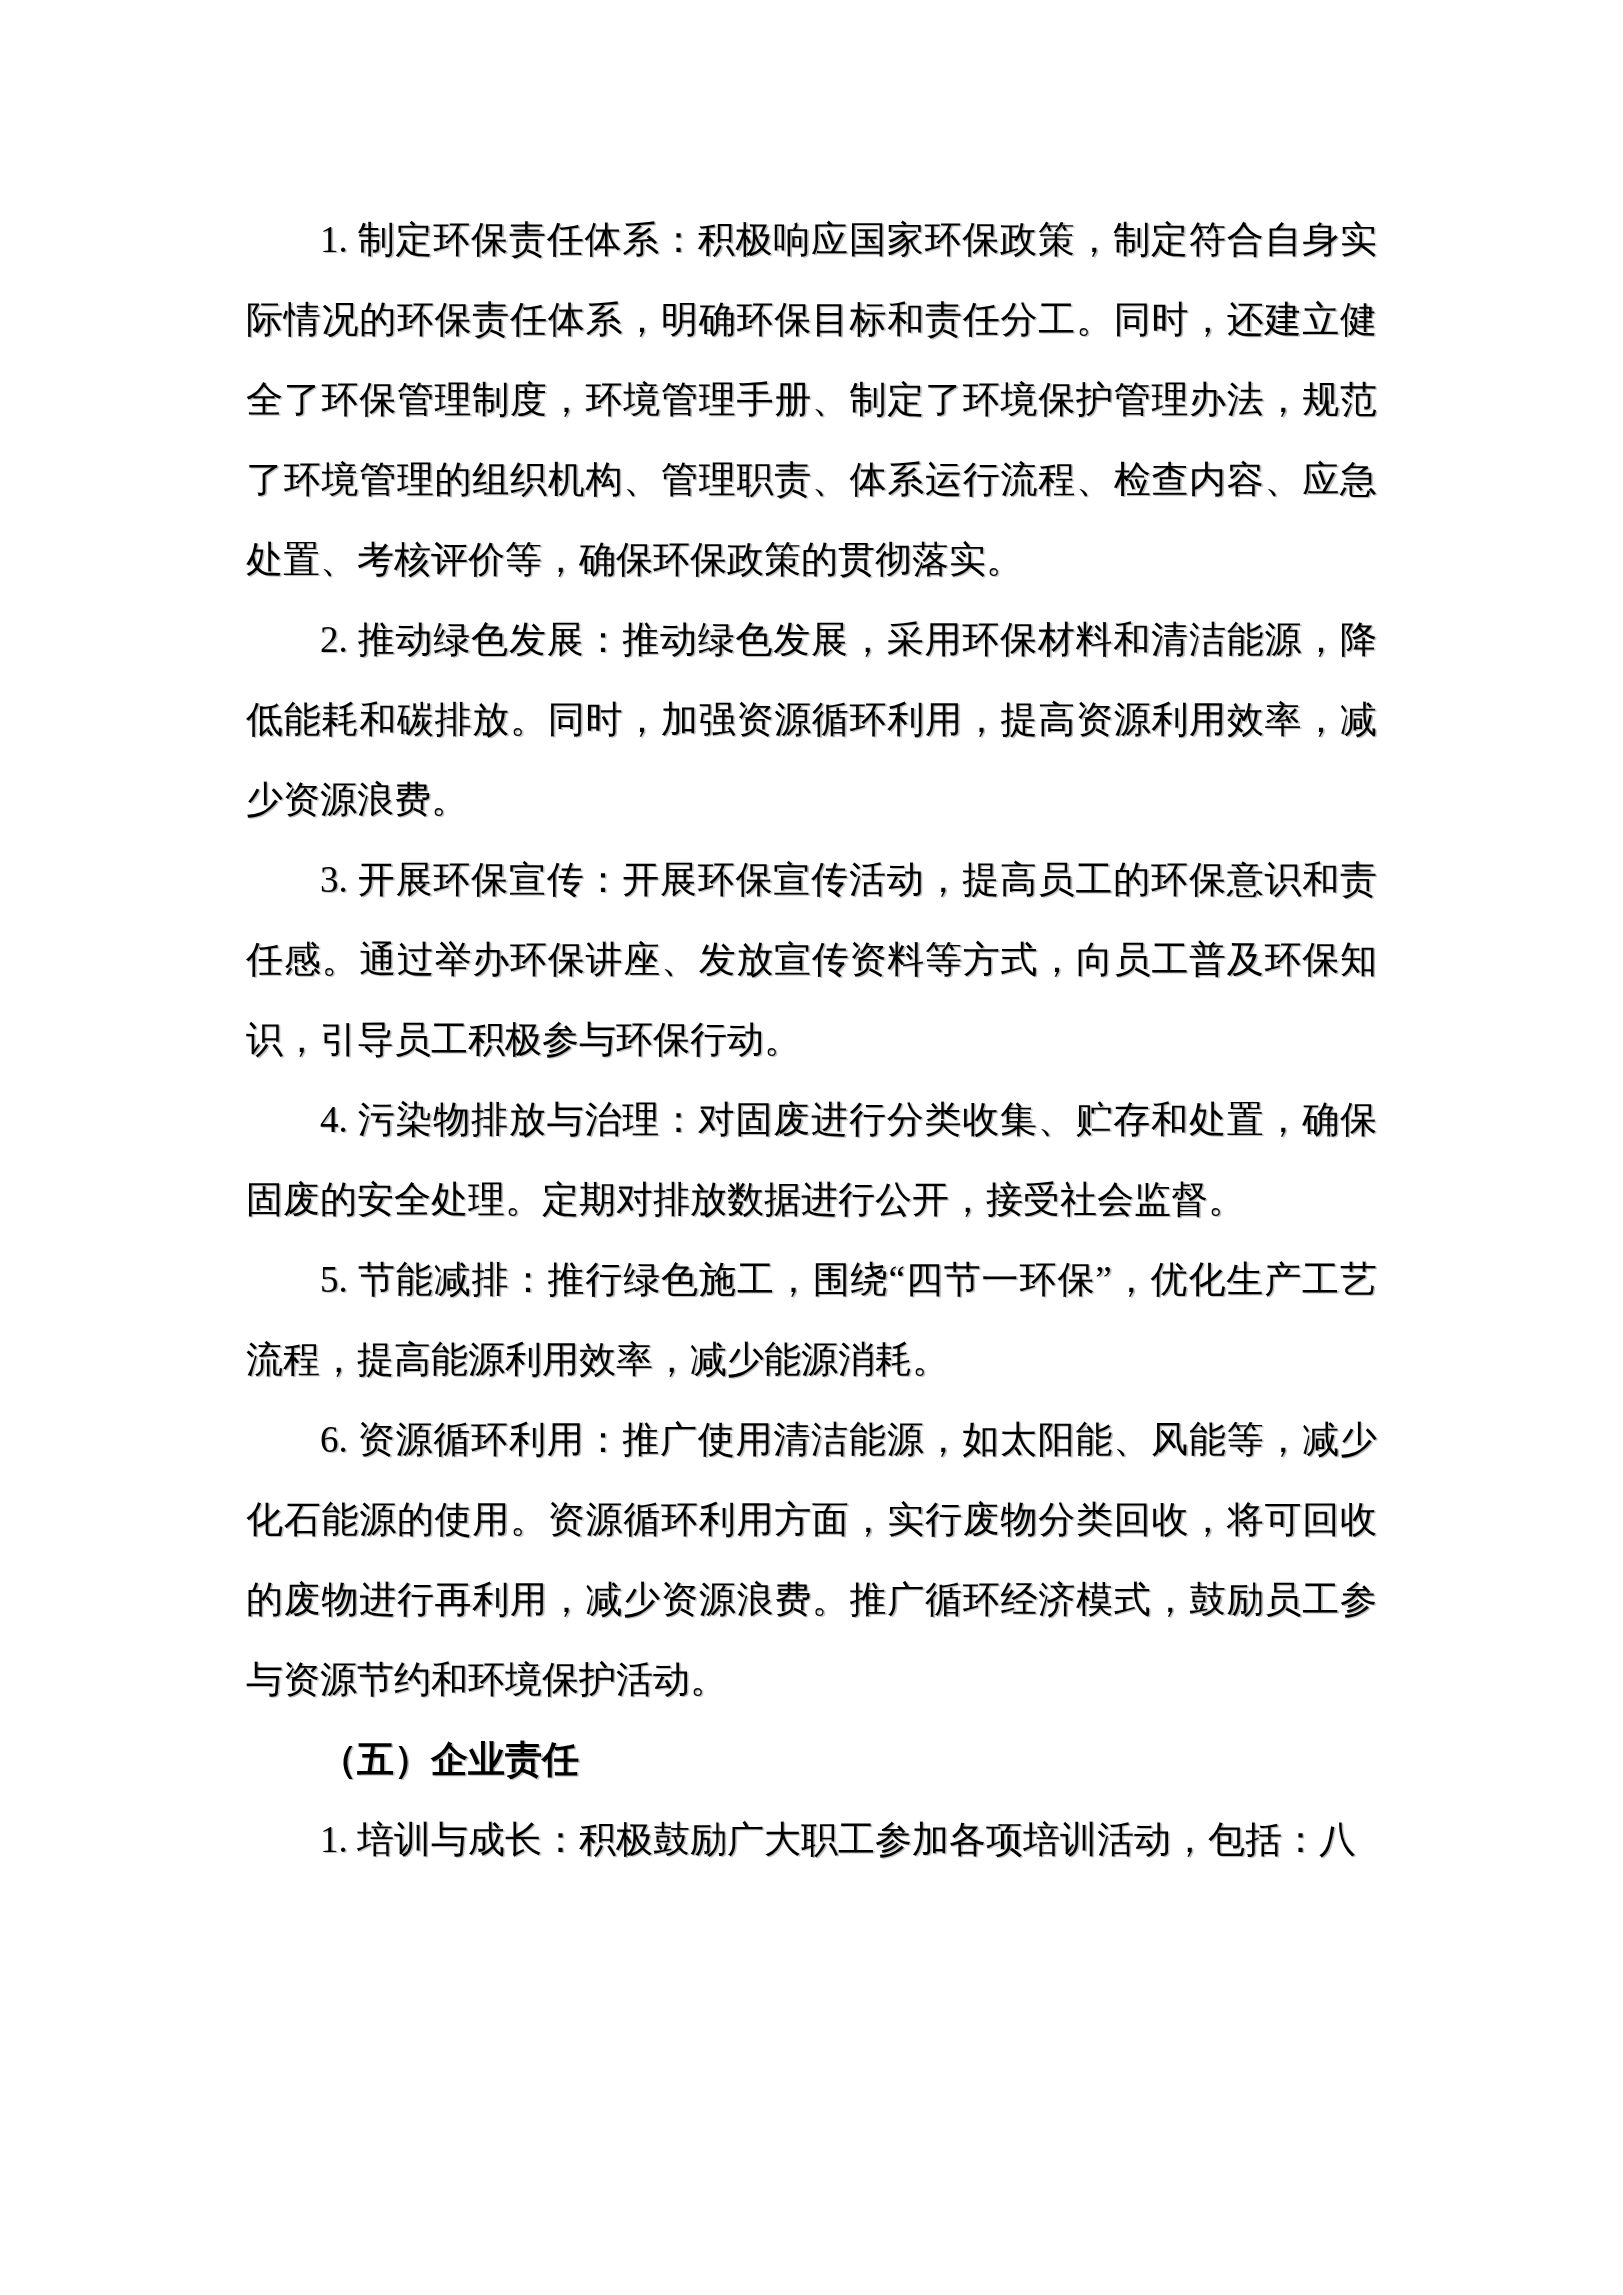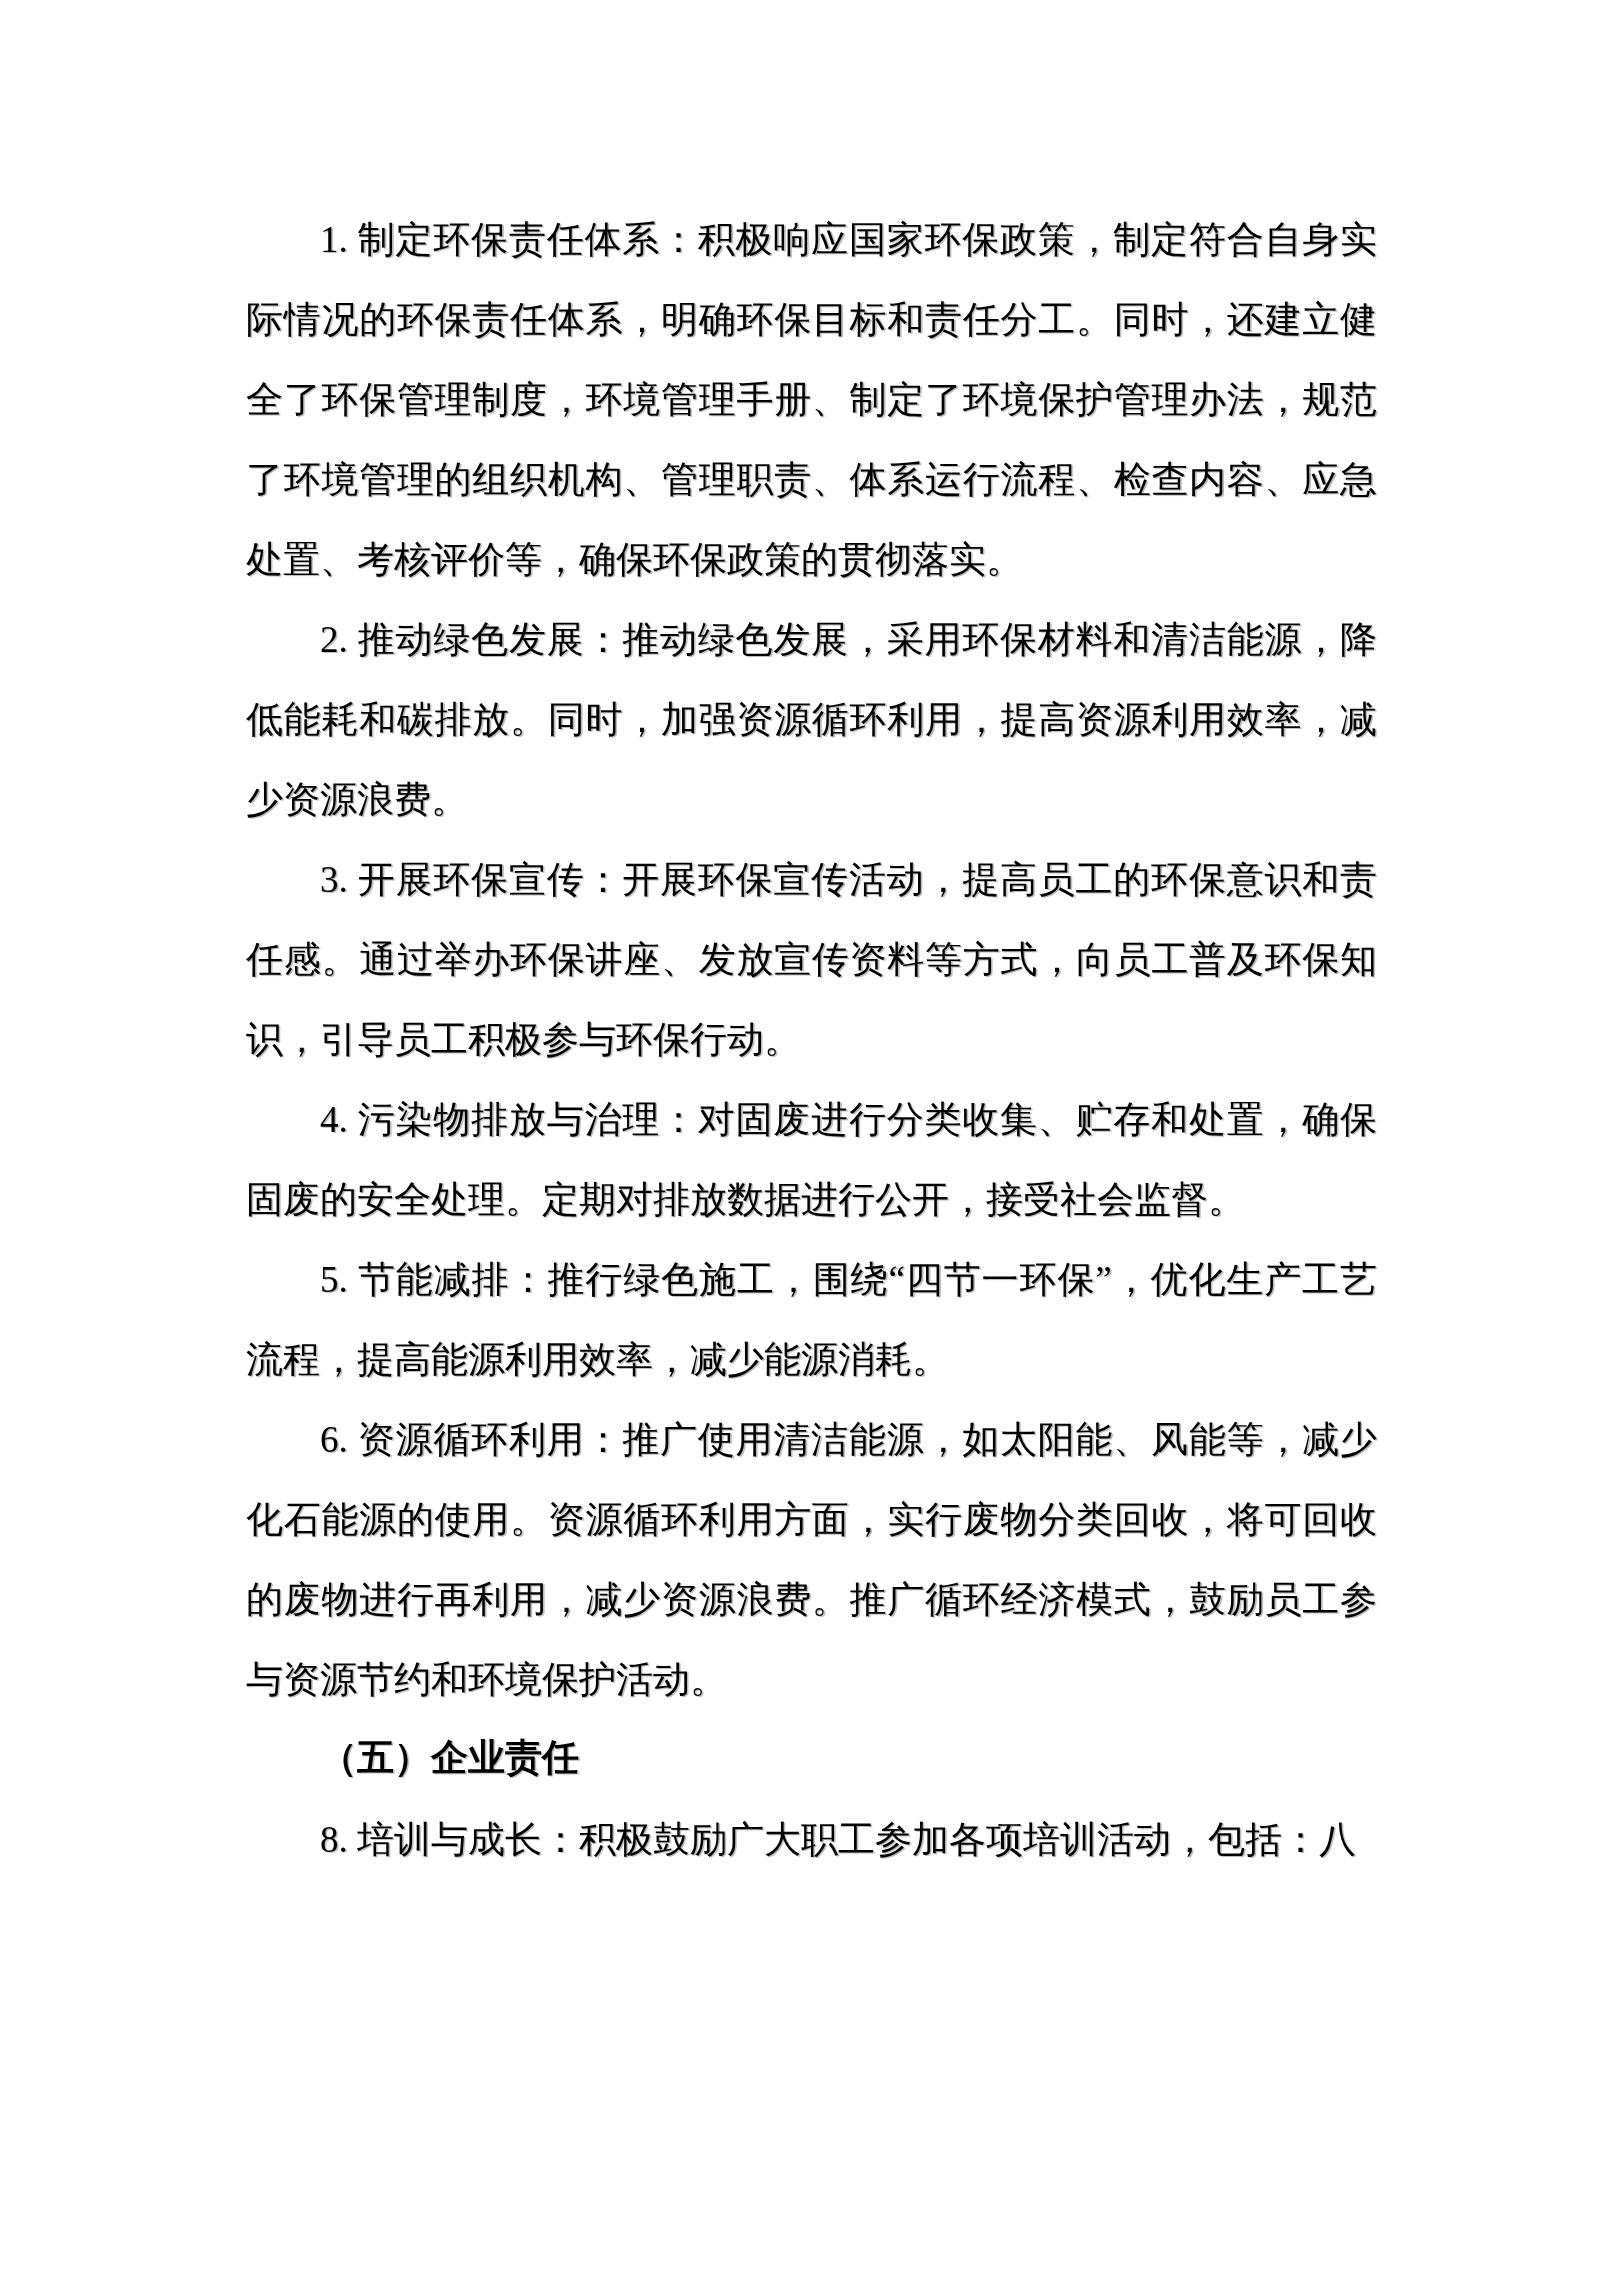--- a/index.html
+++ b/index.html
@@ -30,29 +30,28 @@
     padding: 0;
     text-indent: 2em;
     text-shadow: 1.6px 0.8px 0.8px rgba(0, 0, 0, 0.28);
   }
   .heading {
     margin: 0;
     padding: 0;
     text-indent: 2em;
     font-weight: bold;
     text-shadow: 1.6px 0.8px 0.8px rgba(0, 0, 0, 0.28);
-    font-family: Liberation Mono, monospace;
   }
 </style>
 </head>
 <body>
 
 <div class="page">
   <p class="para">1. 制定环保责任体系：积极响应国家环保政策，制定符合自身实际情况的环保责任体系，明确环保目标和责任分工。同时，还建立健全了环保管理制度，环境管理手册、制定了环境保护管理办法，规范了环境管理的组织机构、管理职责、体系运行流程、检查内容、应急处置、考核评价等，确保环保政策的贯彻落实。</p>
   <p class="para">2. 推动绿色发展：推动绿色发展，采用环保材料和清洁能源，降低能耗和碳排放。同时，加强资源循环利用，提高资源利用效率，减少资源浪费。</p>
   <p class="para">3. 开展环保宣传：开展环保宣传活动，提高员工的环保意识和责任感。通过举办环保讲座、发放宣传资料等方式，向员工普及环保知识，引导员工积极参与环保行动。</p>
   <p class="para">4. 污染物排放与治理：对固废进行分类收集、贮存和处置，确保固废的安全处理。定期对排放数据进行公开，接受社会监督。</p>
   <p class="para">5. 节能减排：推行绿色施工，围绕“四节一环保”，优化生产工艺流程，提高能源利用效率，减少能源消耗。</p>
   <p class="para">6. 资源循环利用：推广使用清洁能源，如太阳能、风能等，减少化石能源的使用。资源循环利用方面，实行废物分类回收，将可回收的废物进行再利用，减少资源浪费。推广循环经济模式，鼓励员工参与资源节约和环境保护活动。</p>
   <p class="heading">（五）企业责任</p>
-  <p class="para">8. 培训与成长：积极鼓励广大职工参加各项培训活动，包括：八</p>
+  <p class="para">1. 培训与成长：积极鼓励广大职工参加各项培训活动，包括：八</p>
 </div>
 
 
 </body></html>

